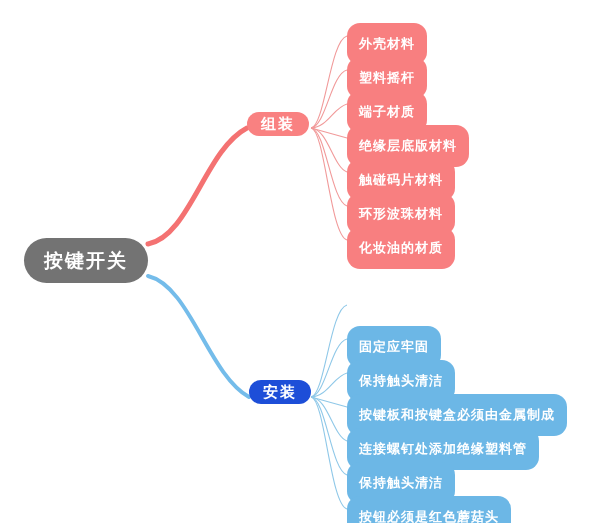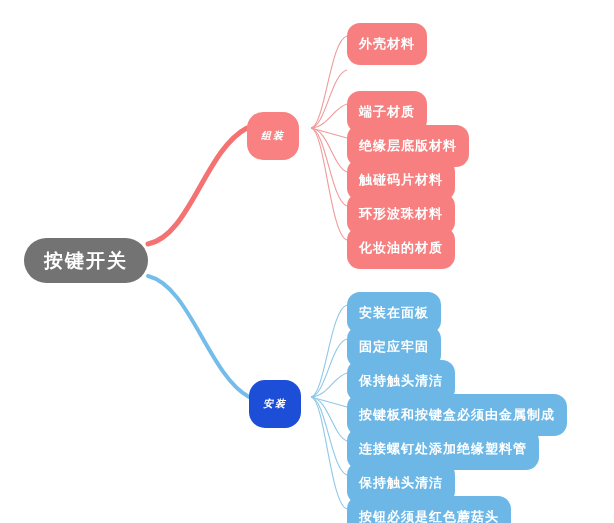--- a/index.html
+++ b/index.html
@@ -43,27 +43,26 @@
     top: 238px;
     width: 124px;
     height: 45px;
     background: #737373;
     border-radius: 23px;
     font-size: 19px;
     font-weight: bold;
     letter-spacing: 2px;
   }
   .node-branch {
-    height: 48px;
+    height: 24px;
     border-radius: 16px;
-    font-size: 10px;
+    font-size: 15px;
     font-weight: bold;
     letter-spacing: 2px;
     padding: 0 14px;
-    font-style: italic;
   }
   .branch-assembly {
     left: 247px;
     top: 112px;
     background: #f98181;
   }
   .branch-install {
     left: 249px;
     top: 380px;
     background: #1d4ed8;
@@ -124,39 +123,39 @@
     <span>组装</span>
   </div>
 
   <div class="node node-branch branch-install">
     <span>安装</span>
   </div>
 
   <div class="node node-leaf leaf-red" style="top:23px;">
     <span>外壳材料</span>
   </div>
+  <div class="node node-leaf leaf-red" style="top:57px;">
+    <span>塑料摇杆</span>
+  </div>
   <div class="node node-leaf leaf-red" style="top:91px;">
     <span>端子材质</span>
   </div>
   <div class="node node-leaf leaf-red" style="top:125px;">
     <span>绝缘层底版材料</span>
   </div>
   <div class="node node-leaf leaf-red" style="top:159px;">
     <span>触碰码片材料</span>
   </div>
   <div class="node node-leaf leaf-red" style="top:193px;">
     <span>环形波珠材料</span>
   </div>
   <div class="node node-leaf leaf-red" style="top:227px;">
     <span>化妆油的材质</span>
   </div>
 
-  <div class="node node-leaf leaf-blue" style="top:292px;">
-    <span>安装在面板</span>
-  </div>
   <div class="node node-leaf leaf-blue" style="top:326px;">
     <span>固定应牢固</span>
   </div>
   <div class="node node-leaf leaf-blue" style="top:360px;">
     <span>保持触头清洁</span>
   </div>
   <div class="node node-leaf leaf-blue" style="top:394px;">
     <span>按键板和按键盒必须由金属制成</span>
   </div>
   <div class="node node-leaf leaf-blue" style="top:428px;">

